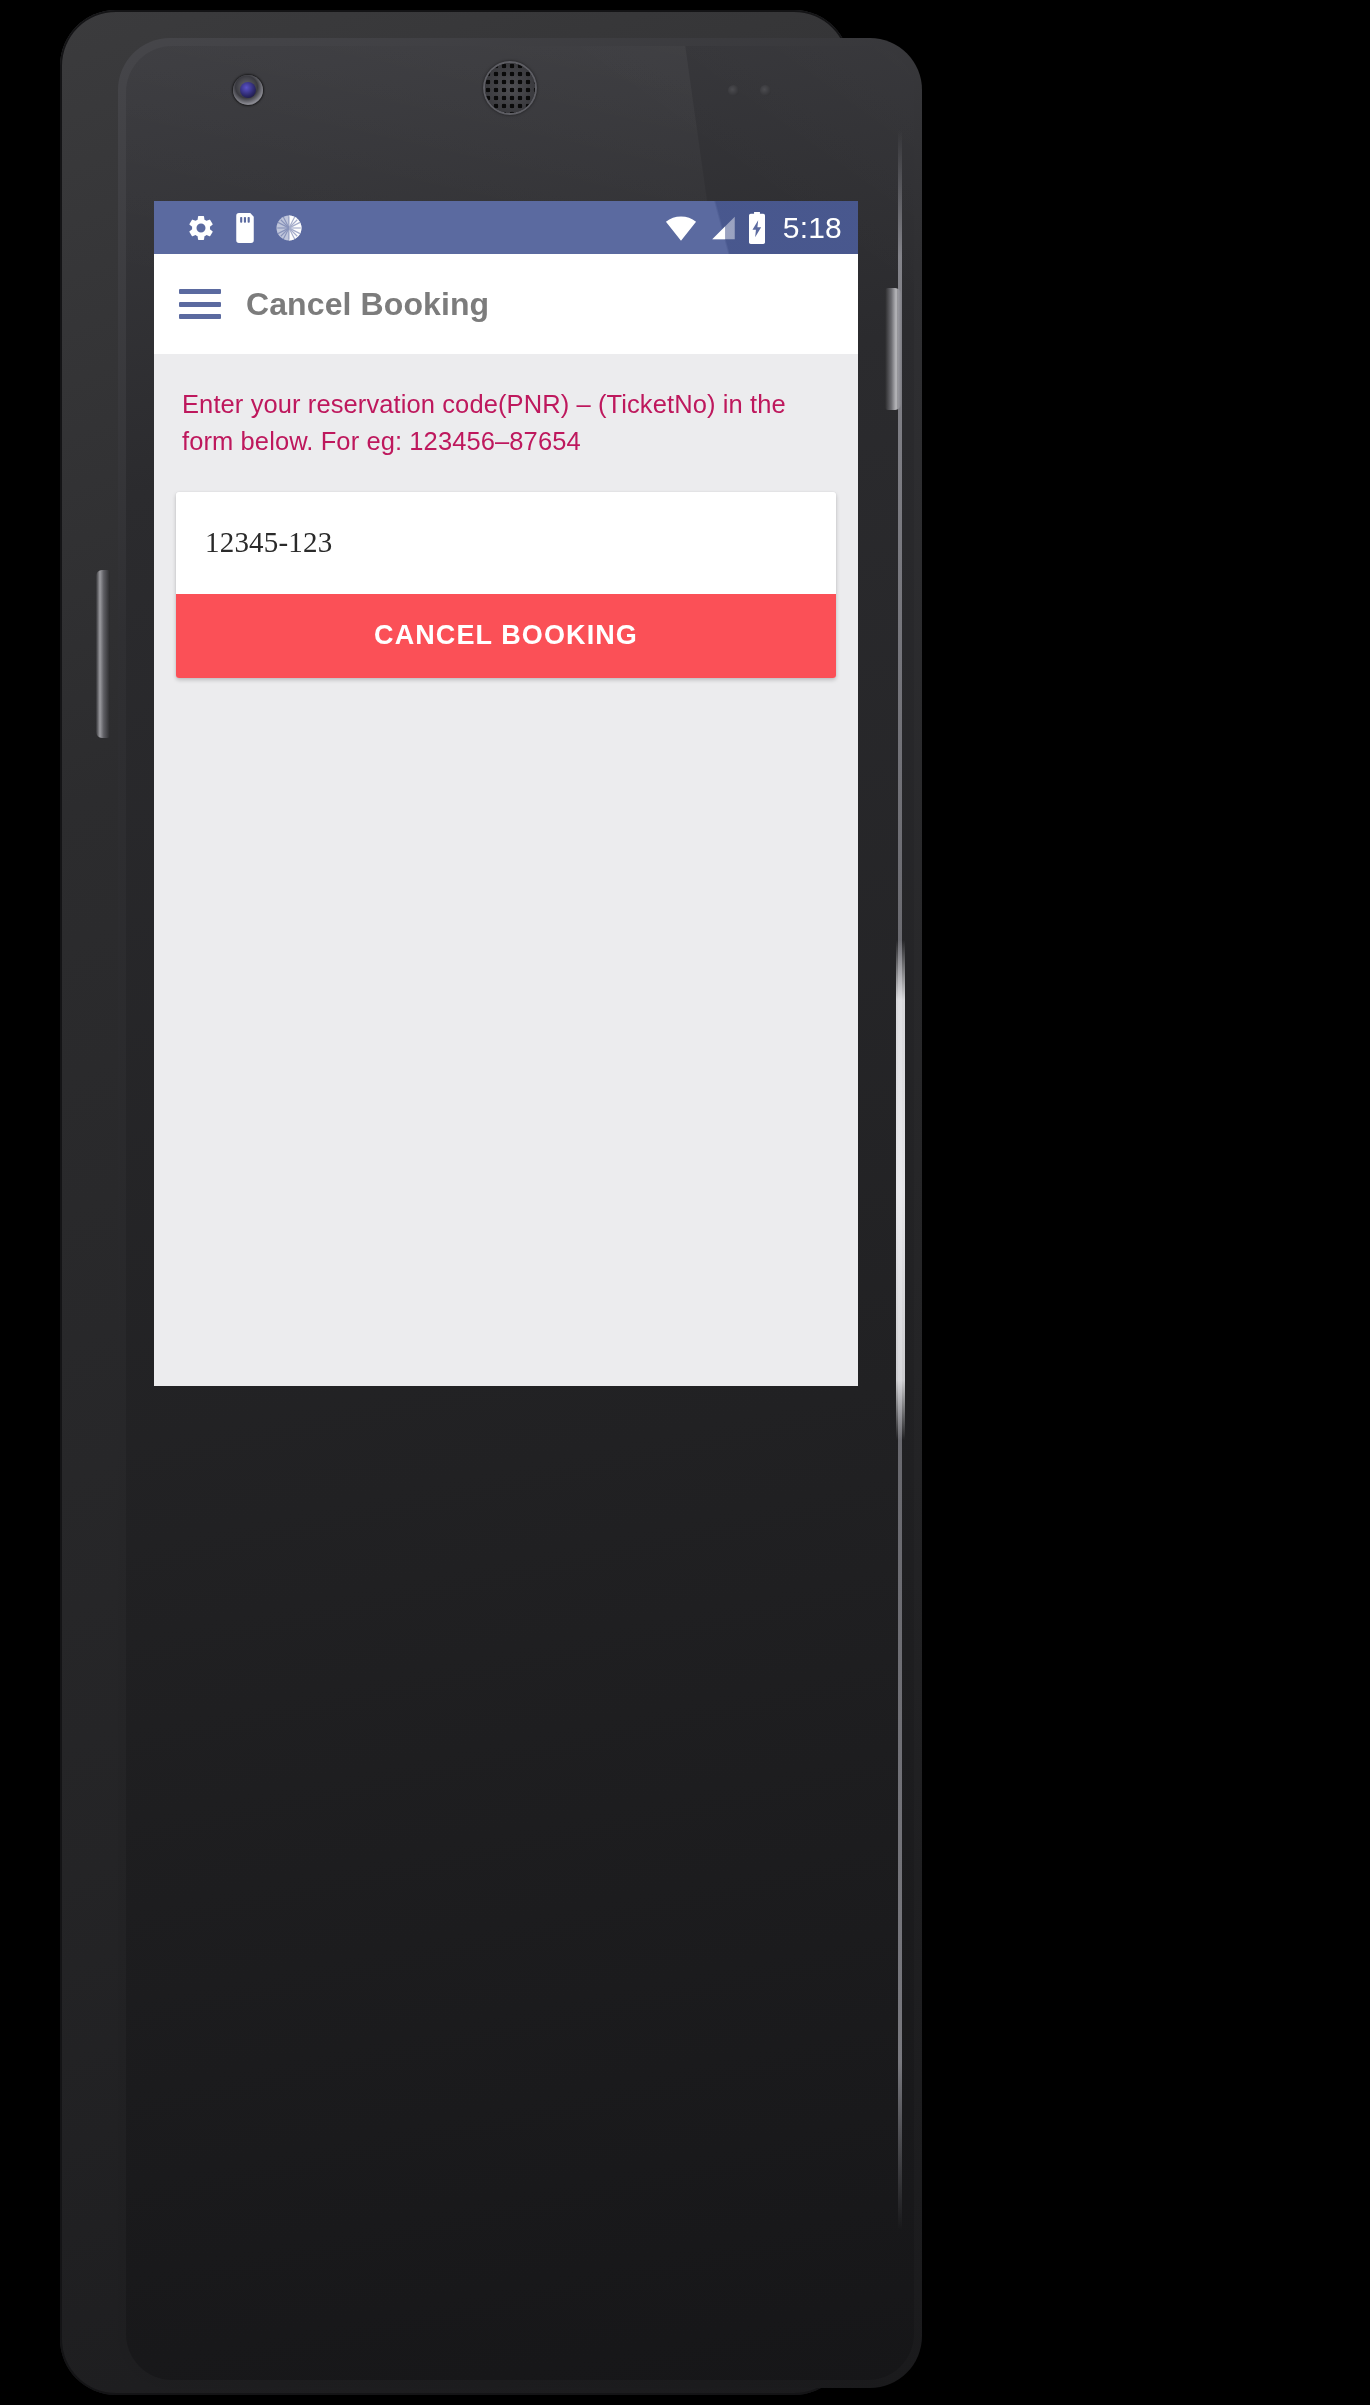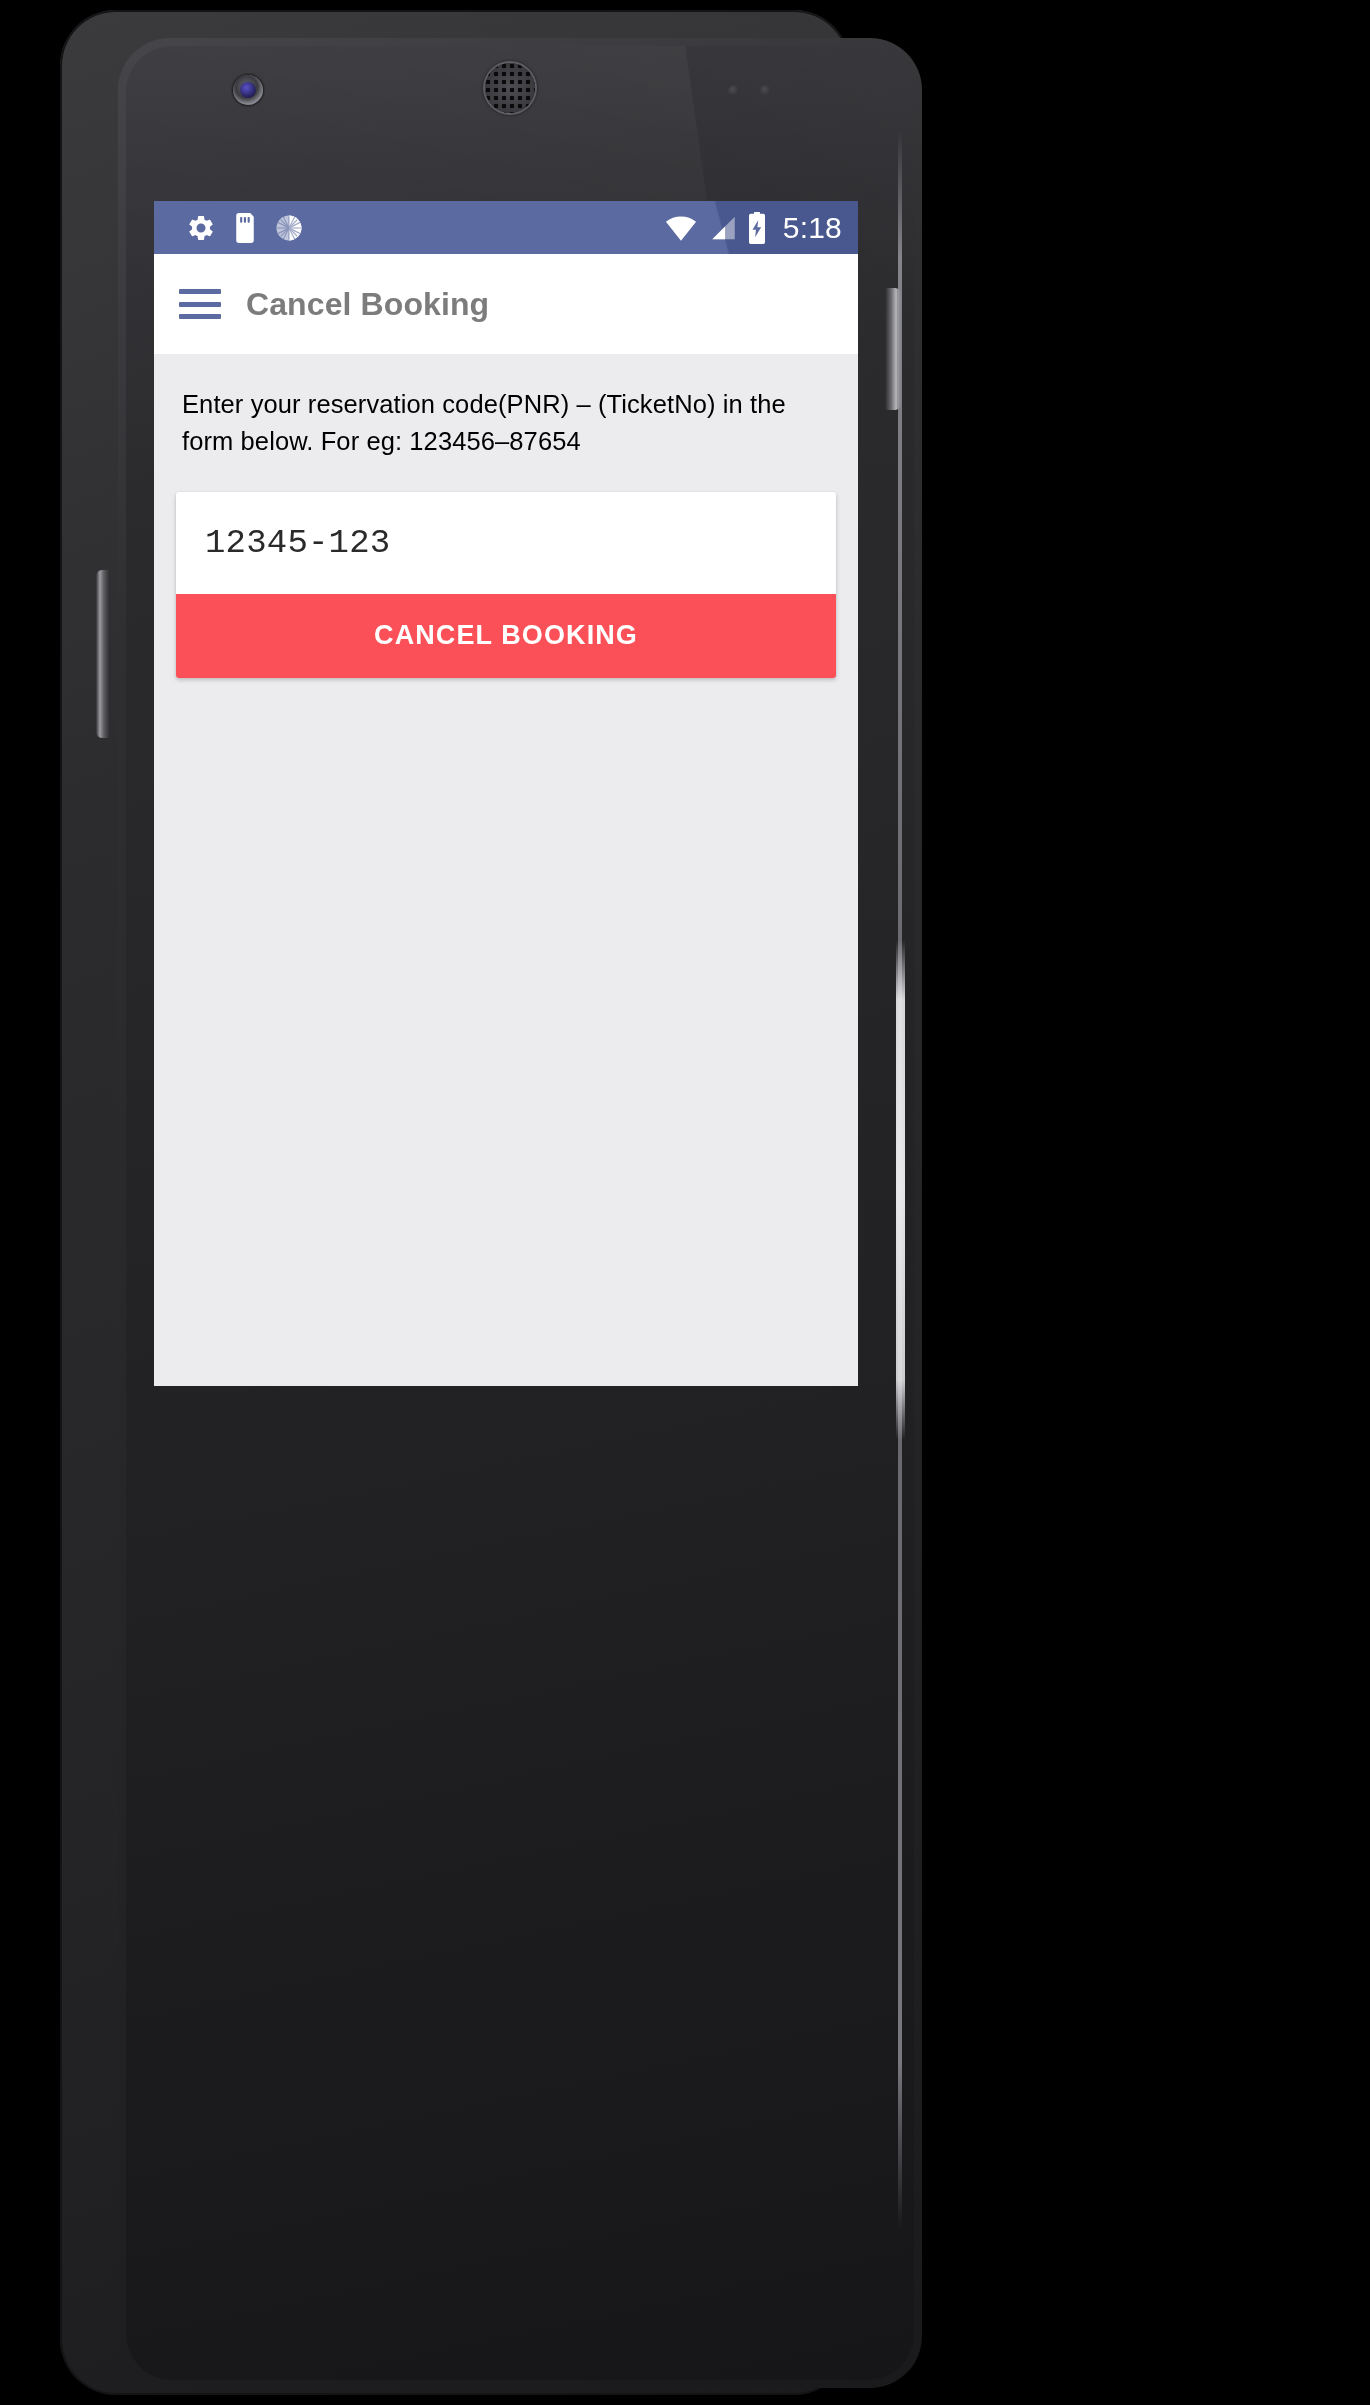--- a/index.html
+++ b/index.html
@@ -229,21 +229,21 @@
   }
 
   
   .content {
     padding: 0;
     background: #ECECEE;
     height: 1032px;
     box-sizing: border-box;
   }
   .instructions {
-    color: #000000;
+    color: #be185d;
     font-size: 25.5px;
     line-height: 1.45;
     padding: 32px 32px 0 28px;
     letter-spacing: 0.1px;
   }
   .form-card {
     margin: 32px 22px 0 22px;
     border-radius: 3px;
     overflow: hidden;
     box-shadow: 0 2px 4px rgba(0,0,0,0.20), 0 0 1px rgba(0,0,0,0.14);
@@ -253,22 +253,22 @@
     height: 102px;
     display: flex;
     align-items: center;
     padding-left: 29px;
     box-sizing: border-box;
   }
   .pnr-input {
     border: none;
     outline: none;
     background: transparent;
-    font-family: Liberation Mono, monospace;
-    font-size: 34px;
+    font-family: Liberation Serif, serif;
+    font-size: 29px;
     color: #2A2A2A;
     width: 90%;
     padding: 0;
     letter-spacing: 0.2px;
   }
   .cancel-button {
     background: #FB5057;
     border: none;
     width: 100%;
     height: 84px;

